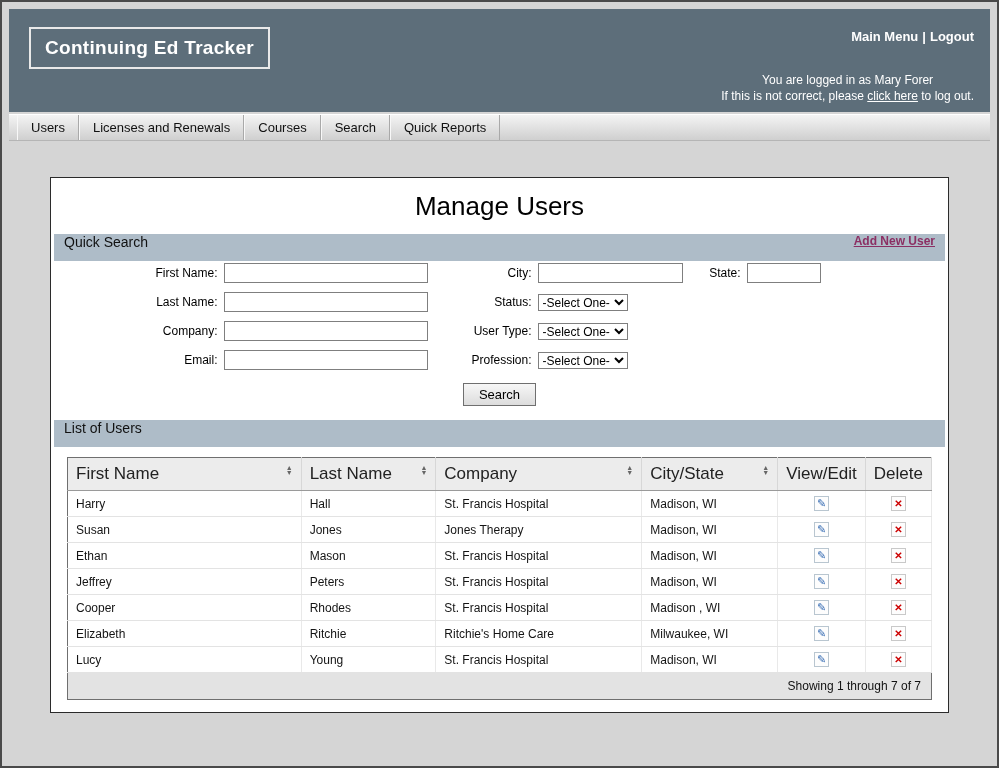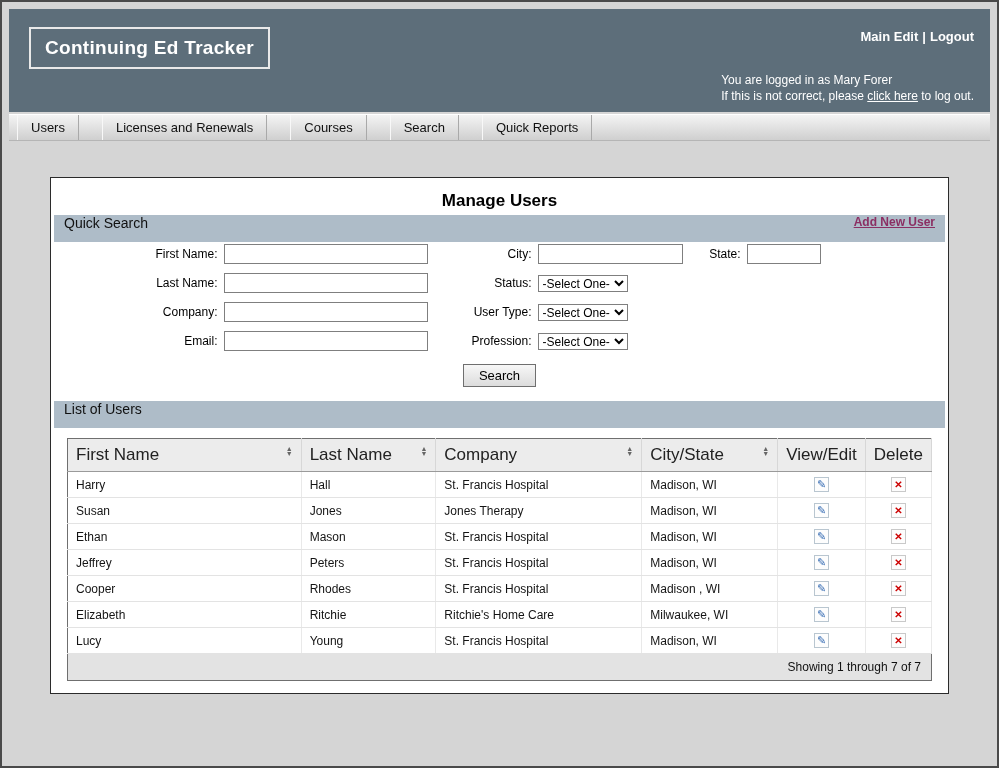--- a/index.html
+++ b/index.html
@@ -33,35 +33,34 @@
     letter-spacing: 0.3px;
   }
   .top-menu {
     position: absolute; top: 20px; right: 16px;
     color: #ffffff; font-size: 13px; font-weight: bold;
   }
   .top-menu a { color: #ffffff; text-decoration: none; }
   .top-menu .sep { padding: 0 4px; }
   .login-info {
     position: absolute; top: 64px; right: 16px;
-    color: #ffffff; font-size: 12px; text-align: left; line-height: 1.3;
+    color: #ffffff; font-size: 12px; text-align: center; line-height: 1.3;
   }
   .login-info a { color: #ffffff; text-decoration: underline; }
 
   
   .nav-bar {
     margin-top: 2px;
     height: 27px;
     background: linear-gradient(#f4f4f4, #cfcfcf);
     border-top: 1px solid #ffffff;
     border-bottom: 1px solid #b5b5b5;
     display: flex;
     align-items: stretch;
     padding-left: 8px;
-    gap: 23px;
   }
   .nav-item {
     display: flex; align-items: center;
     padding: 0 13px;
     font-size: 13px;
     color: #111;
     border-right: 1px solid #a9a9a9;
     border-left: 1px solid #f8f8f8;
     cursor: pointer;
     white-space: nowrap;
@@ -70,24 +69,24 @@
   
   .panel {
     width: 899px;
     margin: 36px auto 0 auto;
     background: #ffffff;
     border: 1px solid #2b2b2b;
     padding: 0 3px 12px 3px;
   }
   .page-title {
     text-align: center;
-    font-size: 17px;
+    font-size: 26px;
     color: #000;
-    padding: 13px 0 4px 0;
-    font-weight: bold;
+    padding: 13px 0 12px 0;
+    font-weight: normal;
   }
   .section-bar {
     background: #aebcc8;
     height: 27px;
     display: flex;
     justify-content: space-between;
     padding: 0 10px;
   }
   .section-title { font-size: 14px; color: #111; }
   a.accent-link {
@@ -226,21 +225,21 @@
 </style>
 </head>
 <body>
 
 <div class="frame">
   <div class="app">
 
     <div class="site-header">
       <div class="logo-box">Continuing Ed Tracker</div>
       <div class="top-menu">
-        <a href="#">Main Edit</a><span class="sep">|</span><a href="#">Logout</a>
+        <a href="#">Main Menu</a><span class="sep">|</span><a href="#">Logout</a>
       </div>
       <div class="login-info">
         <div>You are logged in as Mary Forer</div>
         <div><span>If this is not correct, please </span><a href="#">click here</a><span> to log out.</span></div>
       </div>
     </div>
 
     <div class="nav-bar">
       <div class="nav-item">Users</div>
       <div class="nav-item">Licenses and Renewals</div>

